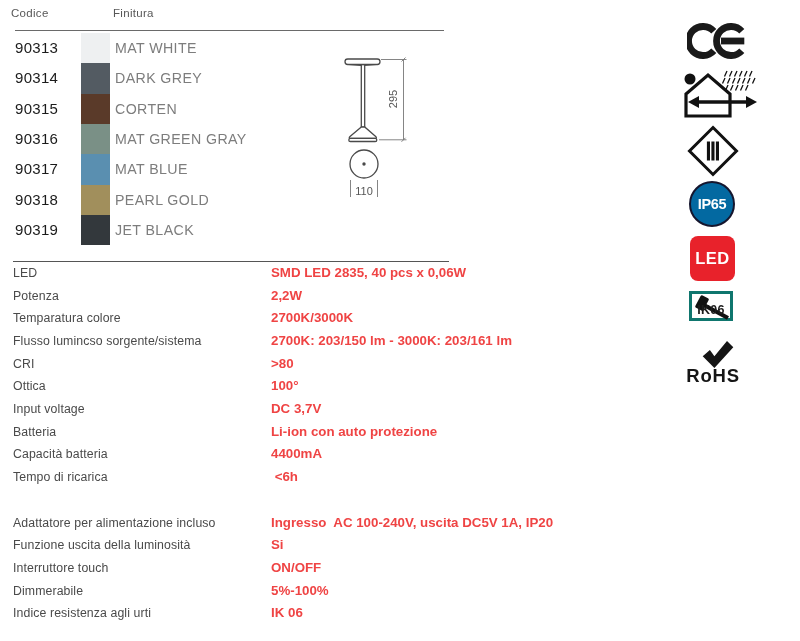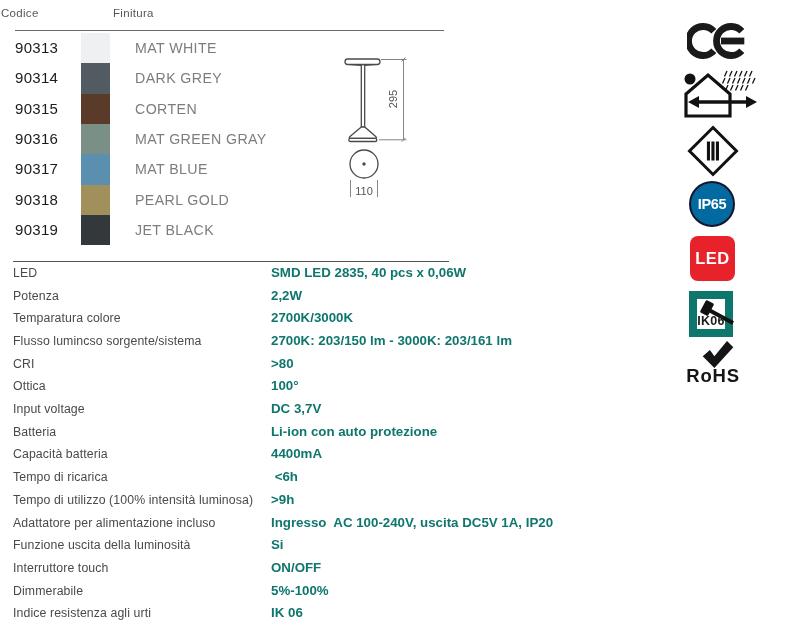--- a/index.html
+++ b/index.html
@@ -5,53 +5,53 @@
   html,body{margin:0;padding:0;background:#fff;}
   .page{position:relative;width:800px;height:641px;background:#ffffff;
         font-family:"Liberation Sans",sans-serif;overflow:hidden;}
 
   
   .ft-header{position:absolute;top:7px;font-size:11.5px;color:#585858;letter-spacing:.3px;}
   .rule{position:absolute;height:1px;background:#6a6a6a;}
   .f-row{position:absolute;left:0;width:470px;height:30.33px;line-height:30.33px;}
   .f-code{position:absolute;left:15px;font-size:15px;font-weight:400;color:#1b1b1b;letter-spacing:.3px;}
   .f-swatch{position:absolute;left:81px;top:0;width:29px;height:30.4px;}
-  .f-name{position:absolute;left:115px;font-size:14.2px;color:#7d7d7d;letter-spacing:.4px;margin-left:20px;}
+  .f-name{position:absolute;left:115px;font-size:14.2px;color:#7d7d7d;letter-spacing:.4px;}
 
   
   .drawing{position:absolute;left:335px;top:50px;}
 
   
   .icn{position:absolute;}
   .badge{box-sizing:border-box;display:flex;align-items:center;justify-content:center;
          color:#fff;font-weight:700;}
   .ip65{left:689px;top:181px;width:46px;height:46px;border-radius:50%;
         border:2.5px solid #15162e;font-size:14.5px;letter-spacing:-.3px;}
   .led{left:690px;top:236px;width:45px;height:45px;border-radius:8px;
        font-size:16.5px;letter-spacing:.5px;}
-  .ik06{position:absolute;left:689px;top:291px;width:44px;height:46px;
-        border:8px solid #0f766e;box-sizing:border-box;}
+  .ik06{position:absolute;left:689px;top:291px;width:44px;height:30px;
+        border:3px solid #0f766e;box-sizing:border-box;}
   .ik06 .lbl{position:absolute;bottom:1px;width:100%;text-align:center;
              font-size:12.5px;font-weight:700;color:#1c1c1c;letter-spacing:.3px;}
   .rohs{position:absolute;left:682px;top:341px;width:62px;text-align:center;}
   .rohs .lbl{display:block;font-size:18.5px;font-weight:700;color:#151515;
              letter-spacing:.8px;margin-top:-3px;}
 
   
   .s-row{position:absolute;left:0;width:620px;height:22.7px;line-height:22.7px;}
   .s-label{position:absolute;left:13px;font-size:12.3px;color:#4a4a4a;letter-spacing:.1px;}
-  .s-value{position:absolute;left:271px;font-size:13.3px;font-weight:700;color:#0f766e;
+  .s-value{position:absolute;left:271px;font-size:13.3px;font-weight:700;color:#ef4444;
            white-space:pre;letter-spacing:0;}
 </style>
 </head>
 <body>
 
 <div class="page">
 
-  <span class="ft-header" style="left:1px">Codice</span>
+  <span class="ft-header" style="left:11px">Codice</span>
   <span class="ft-header" style="left:113px">Finitura</span>
   <div class="rule" style="left:15px;top:30px;width:429px"></div>
 
   <div class="f-row" style="top:33px">
     <span class="f-code">90313</span>
     <span class="f-swatch" style="background-color: rgb(238, 240, 241);"></span>
     <span class="f-name">MAT WHITE</span>
   </div>
   <div class="f-row" style="top:63.3px">
     <span class="f-code">90314</span>
@@ -202,24 +202,20 @@
     <span class="s-value">Li-ion con auto protezione</span>
   </div>
   <div class="s-row" style="top:443.4px">
     <span class="s-label">Capacità batteria</span>
     <span class="s-value">4400mA</span>
   </div>
   <div class="s-row" style="top:466.1px">
     <span class="s-label">Tempo di ricarica</span>
     <span class="s-value"> &lt;6h</span>
   </div>
-  <div class="s-row" style="top:488.8px">
-    <span class="s-label">Tempo di utilizzo (100% intensità luminosa)</span>
-    <span class="s-value">&gt;9h</span>
-  </div>
   <div class="s-row" style="top:511.5px">
     <span class="s-label">Adattatore per alimentazione incluso</span>
     <span class="s-value">Ingresso  AC 100-240V, uscita DC5V 1A, IP20</span>
   </div>
   <div class="s-row" style="top:534.2px">
     <span class="s-label">Funzione uscita della luminosità</span>
     <span class="s-value">Si</span>
   </div>
   <div class="s-row" style="top:556.8px">
     <span class="s-label">Interruttore touch</span>

